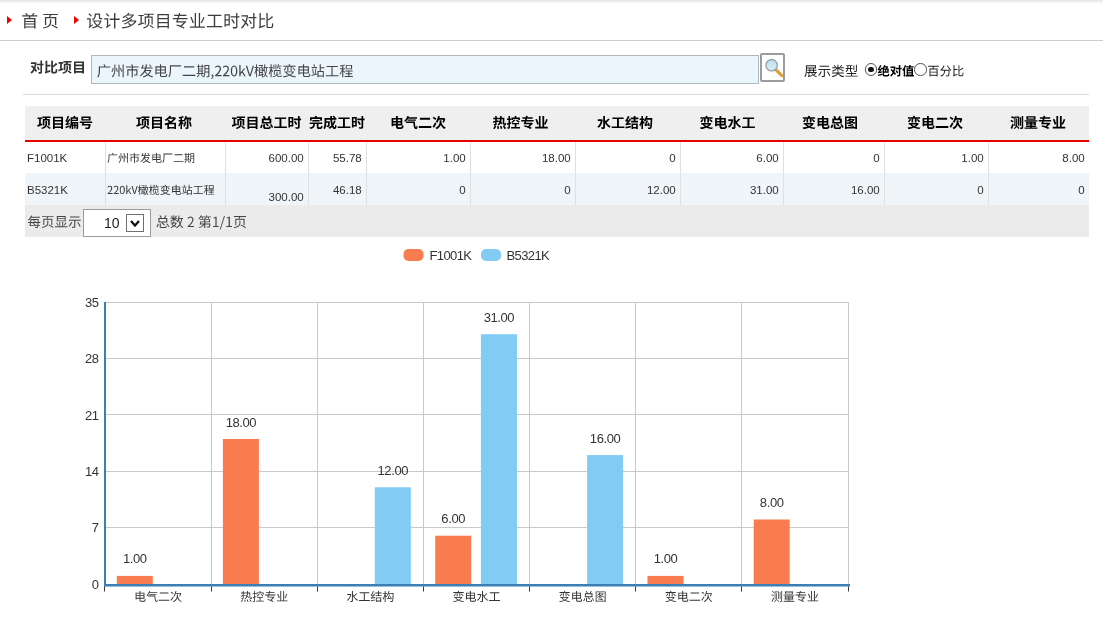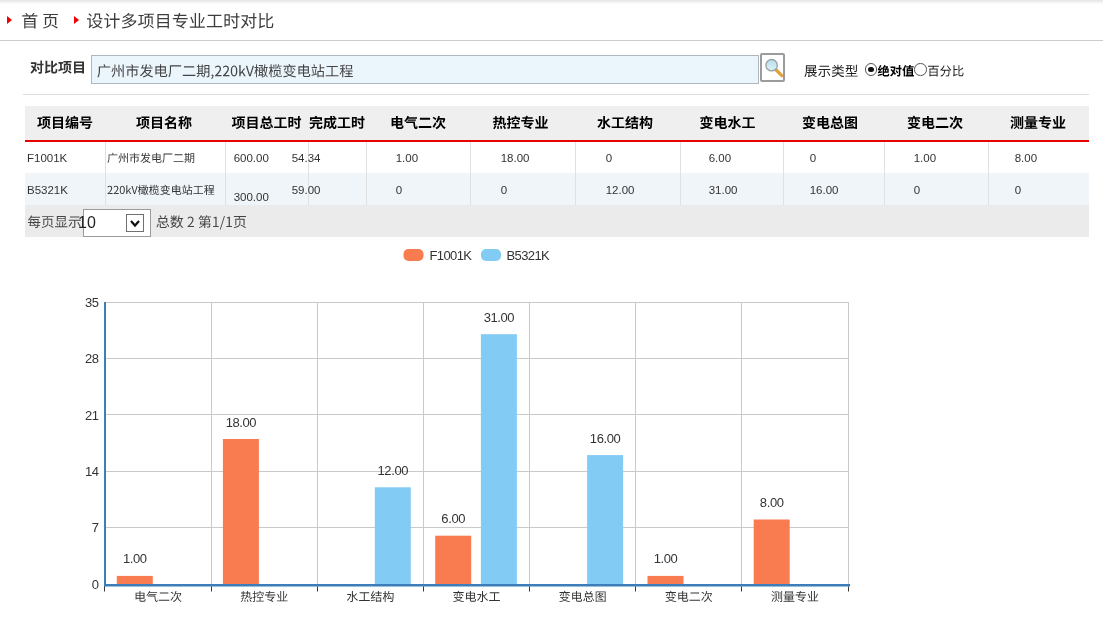--- a/index.html
+++ b/index.html
@@ -1,17 +1,17 @@
 <!DOCTYPE html>
 <html><head><meta charset="utf-8"><style>
 *{margin:0;padding:0;box-sizing:border-box}
 html,body{width:1103px;height:617px;background:#fff;font-family:"Liberation Sans",sans-serif;overflow:hidden}
 body{position:relative}
 .abs{position:absolute}
-.num{font-size:11.5px;color:#333;text-align:left;height:15px;line-height:15px}
+.num{font-size:11.5px;color:#333;text-align:right;height:15px;line-height:15px}
 .tri{width:0;height:0;border-left:5.7px solid #f20000;border-top:4.7px solid transparent;border-bottom:4.7px solid transparent}
 </style></head><body>
 <div class="abs" style="left:0;top:0;width:1103px;height:4px;background:linear-gradient(#e4e4e4,#fff)"></div>
 <div class="abs tri" style="left:6.5px;top:15.7px"></div>
 <div class="abs tri" style="left:73.7px;top:15.7px"></div>
 <div class="abs" style="left:0;top:40px;width:1103px;height:1px;background:#ccc"></div>
 <div class="abs" style="left:91px;top:55px;width:668px;height:29px;background:#eaf5fc;border:1px solid #b0b8bf"></div>
 <div class="abs" style="left:759.5px;top:53px;width:25px;height:29px;background:#fff;border:2px solid #9b9b9b;border-radius:2px">
 <svg width="21" height="25" viewBox="0 0 21 25">
       <defs>
@@ -37,39 +37,39 @@
 <div class="abs" style="left:470px;top:142px;width:1px;height:63px;background:#e0e0e0"></div>
 <div class="abs" style="left:575px;top:142px;width:1px;height:63px;background:#e0e0e0"></div>
 <div class="abs" style="left:680px;top:142px;width:1px;height:63px;background:#e0e0e0"></div>
 <div class="abs" style="left:783px;top:142px;width:1px;height:63px;background:#e0e0e0"></div>
 <div class="abs" style="left:884px;top:142px;width:1px;height:63px;background:#e0e0e0"></div>
 <div class="abs" style="left:988px;top:142px;width:1px;height:63px;background:#e0e0e0"></div>
 <div class="abs" style="left:25px;top:205px;width:1064px;height:32px;background:#ebebeb"></div>
 <div class="abs num" style="left:27px;top:150.5px;width:70px;text-align:left">F1001K</div>
 <div class="abs num" style="left:27px;top:182.5px;width:70px;text-align:left">B5321K</div>
 <div class="abs num" style="left:233.7px;top:150.5px;width:70px">600.00</div>
-<div class="abs num" style="left:291.7px;top:150.5px;width:70px">54.34</div>
+<div class="abs num" style="left:291.7px;top:150.5px;width:70px">55.78</div>
 <div class="abs num" style="left:395.7px;top:150.5px;width:70px">1.00</div>
 <div class="abs num" style="left:500.7px;top:150.5px;width:70px">18.00</div>
 <div class="abs num" style="left:605.7px;top:150.5px;width:70px">0</div>
 <div class="abs num" style="left:708.7px;top:150.5px;width:70px">6.00</div>
 <div class="abs num" style="left:809.7px;top:150.5px;width:70px">0</div>
 <div class="abs num" style="left:913.7px;top:150.5px;width:70px">1.00</div>
 <div class="abs num" style="left:1014.7px;top:150.5px;width:70px">8.00</div>
 <div class="abs num" style="left:233.7px;top:190px;width:70px">300.00</div>
-<div class="abs num" style="left:291.7px;top:182.5px;width:70px">59.00</div>
+<div class="abs num" style="left:291.7px;top:182.5px;width:70px">46.18</div>
 <div class="abs num" style="left:395.7px;top:182.5px;width:70px">0</div>
 <div class="abs num" style="left:500.7px;top:182.5px;width:70px">0</div>
 <div class="abs num" style="left:605.7px;top:182.5px;width:70px">12.00</div>
 <div class="abs num" style="left:708.7px;top:182.5px;width:70px">31.00</div>
 <div class="abs num" style="left:809.7px;top:182.5px;width:70px">16.00</div>
 <div class="abs num" style="left:913.7px;top:182.5px;width:70px">0</div>
 <div class="abs num" style="left:1014.7px;top:182.5px;width:70px">0</div>
 <div class="abs" style="left:83px;top:209px;width:68px;height:28px;background:#fff;border:1px solid #9b9b9b"></div>
-<div class="abs" style="left:78px;top:214px;font-size:16px;color:#222;height:18px;line-height:18px">10</div>
+<div class="abs" style="left:104px;top:214px;font-size:14px;color:#222;height:18px;line-height:18px">10</div>
 <div class="abs" style="left:126px;top:214px;width:18px;height:18px;background:#fff;border:1px solid #707070">
 <svg width="16" height="16" viewBox="0 0 16 16">
       <polyline points="4,6 8,10.5 12,6" fill="none" stroke="#111" stroke-width="2.2"></polyline>
     </svg></div>
 <svg style="position:absolute;left:0;top:0" width="1103" height="617" viewBox="0 0 1103 617">
     <line x1="105.0" y1="527.5" x2="848.0" y2="527.5" stroke="#c9c9c9" stroke-width="1"></line>
     <line x1="105.0" y1="471.5" x2="848.0" y2="471.5" stroke="#c9c9c9" stroke-width="1"></line>
     <line x1="105.0" y1="414.5" x2="848.0" y2="414.5" stroke="#c9c9c9" stroke-width="1"></line>
     <line x1="105.0" y1="358.5" x2="848.0" y2="358.5" stroke="#c9c9c9" stroke-width="1"></line>
     <line x1="105.0" y1="302.5" x2="848.0" y2="302.5" stroke="#c9c9c9" stroke-width="1"></line>

